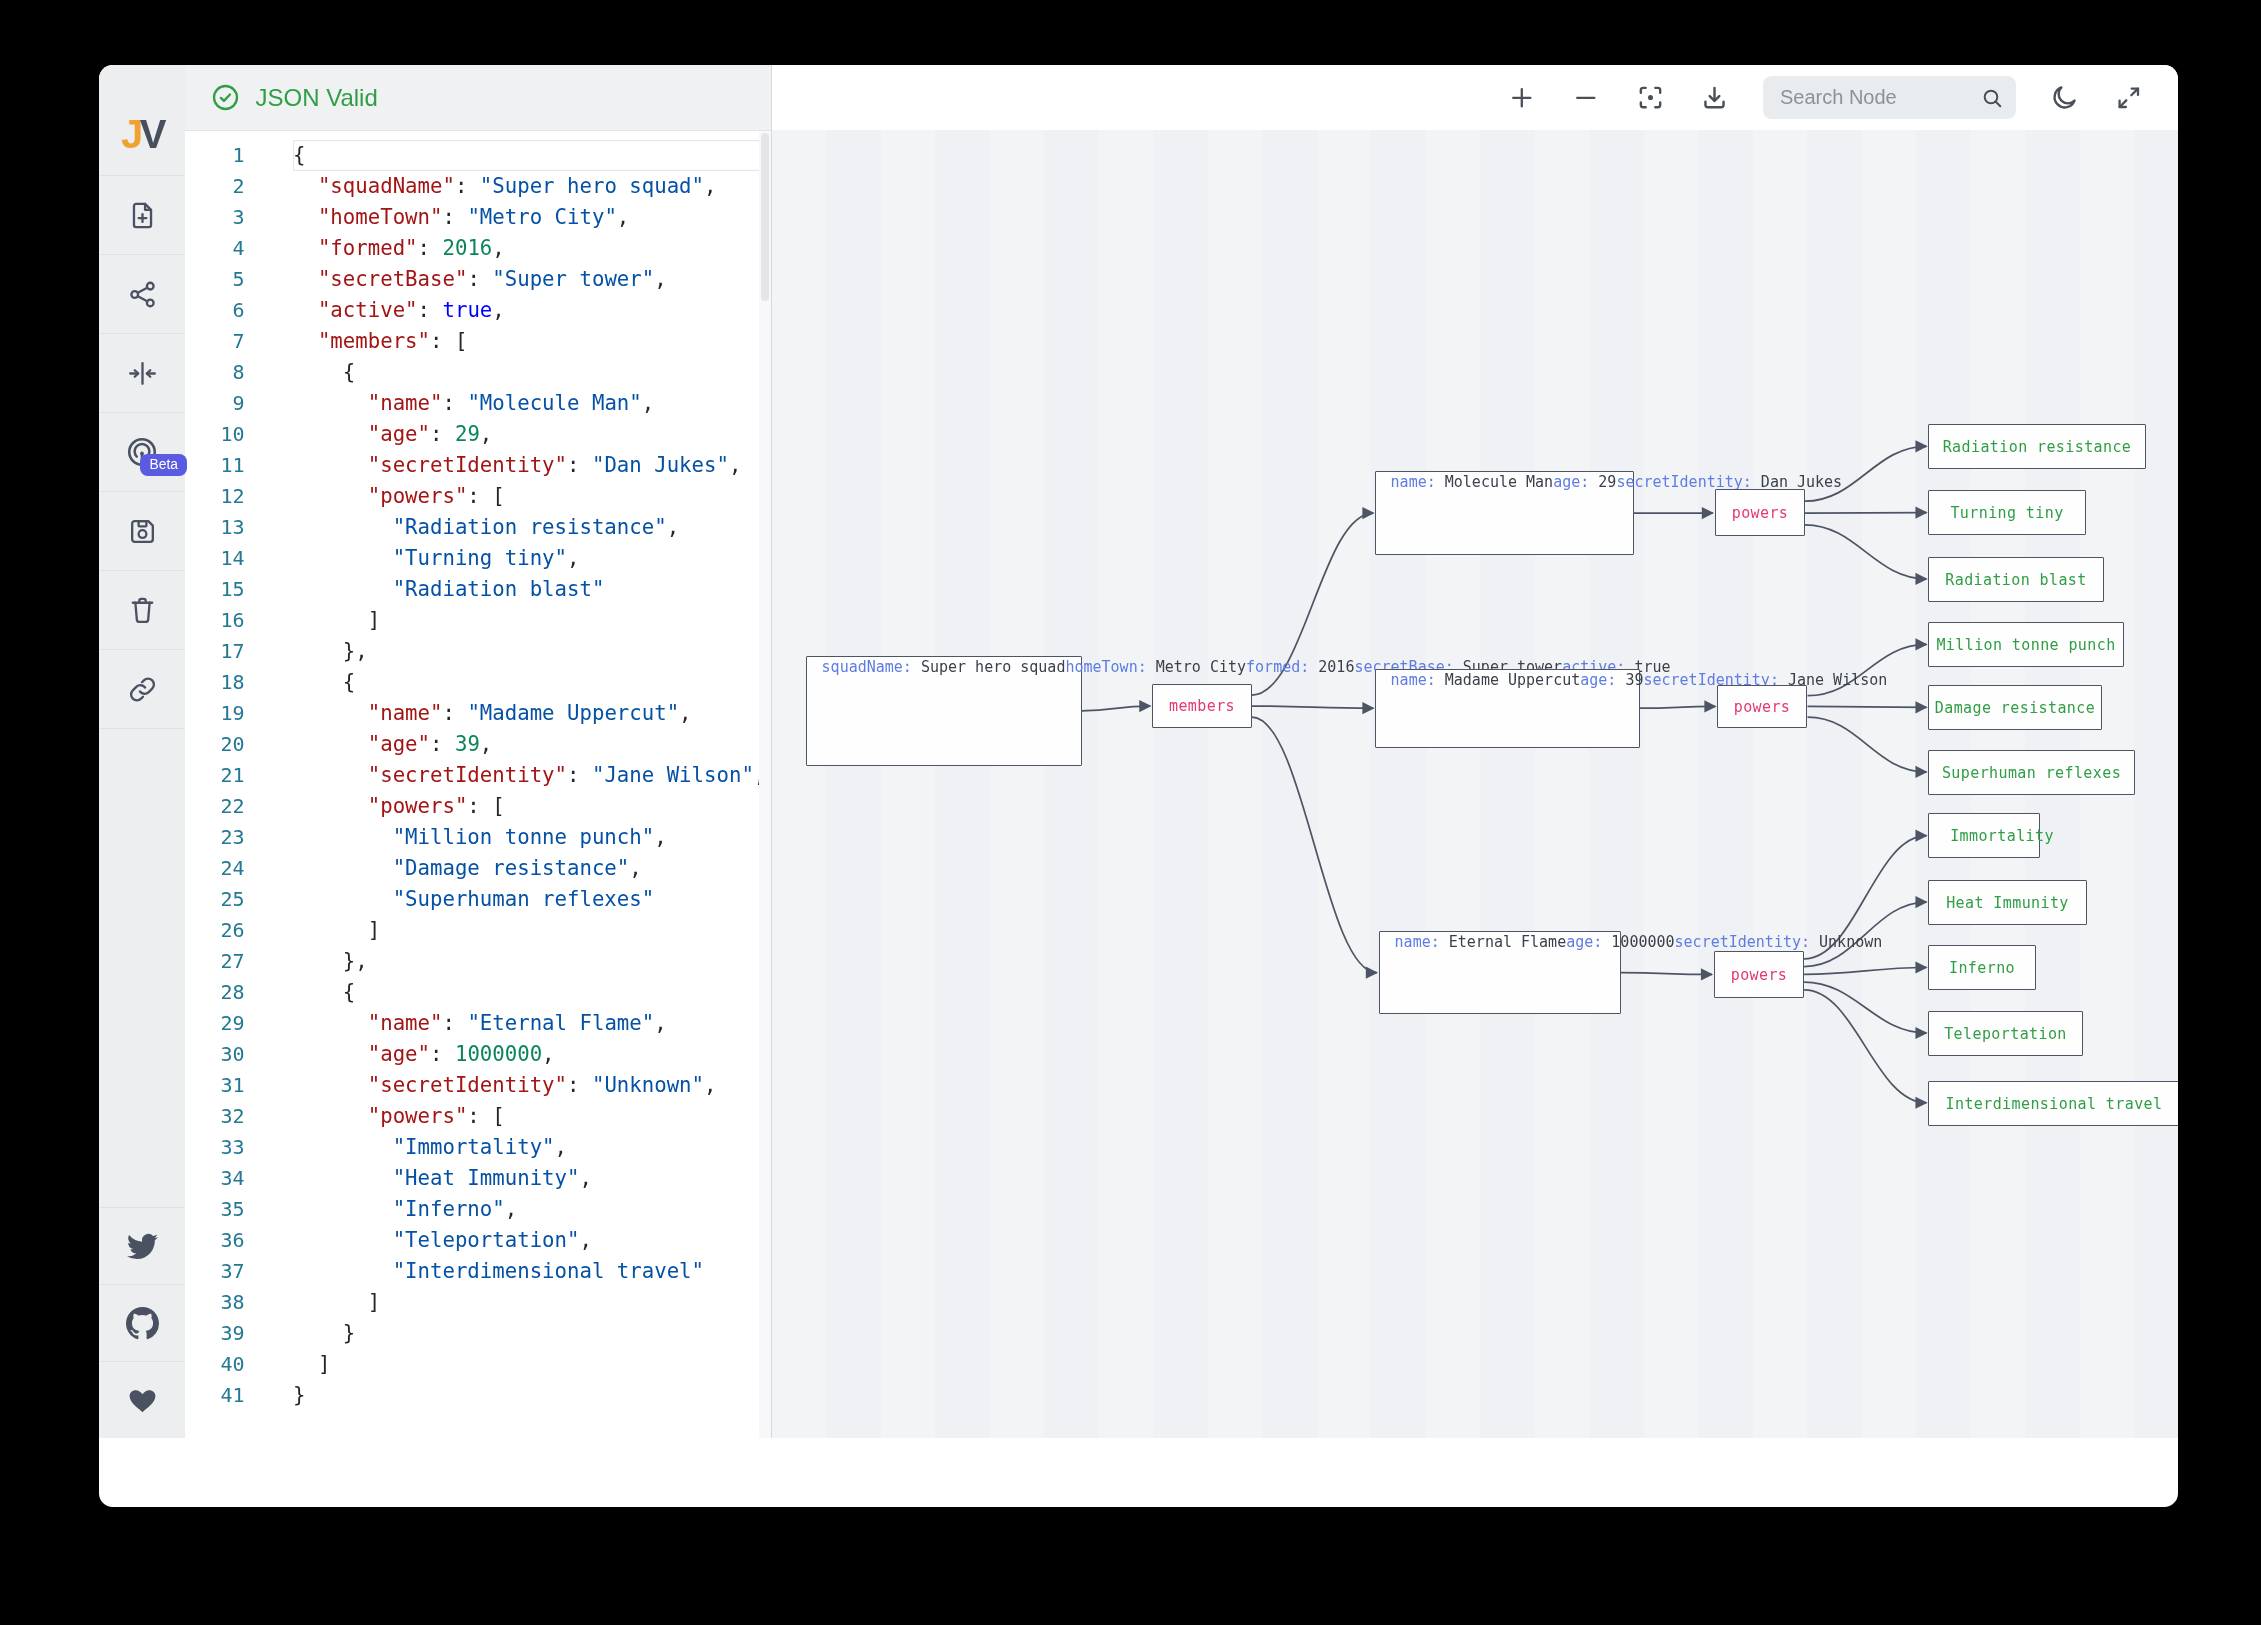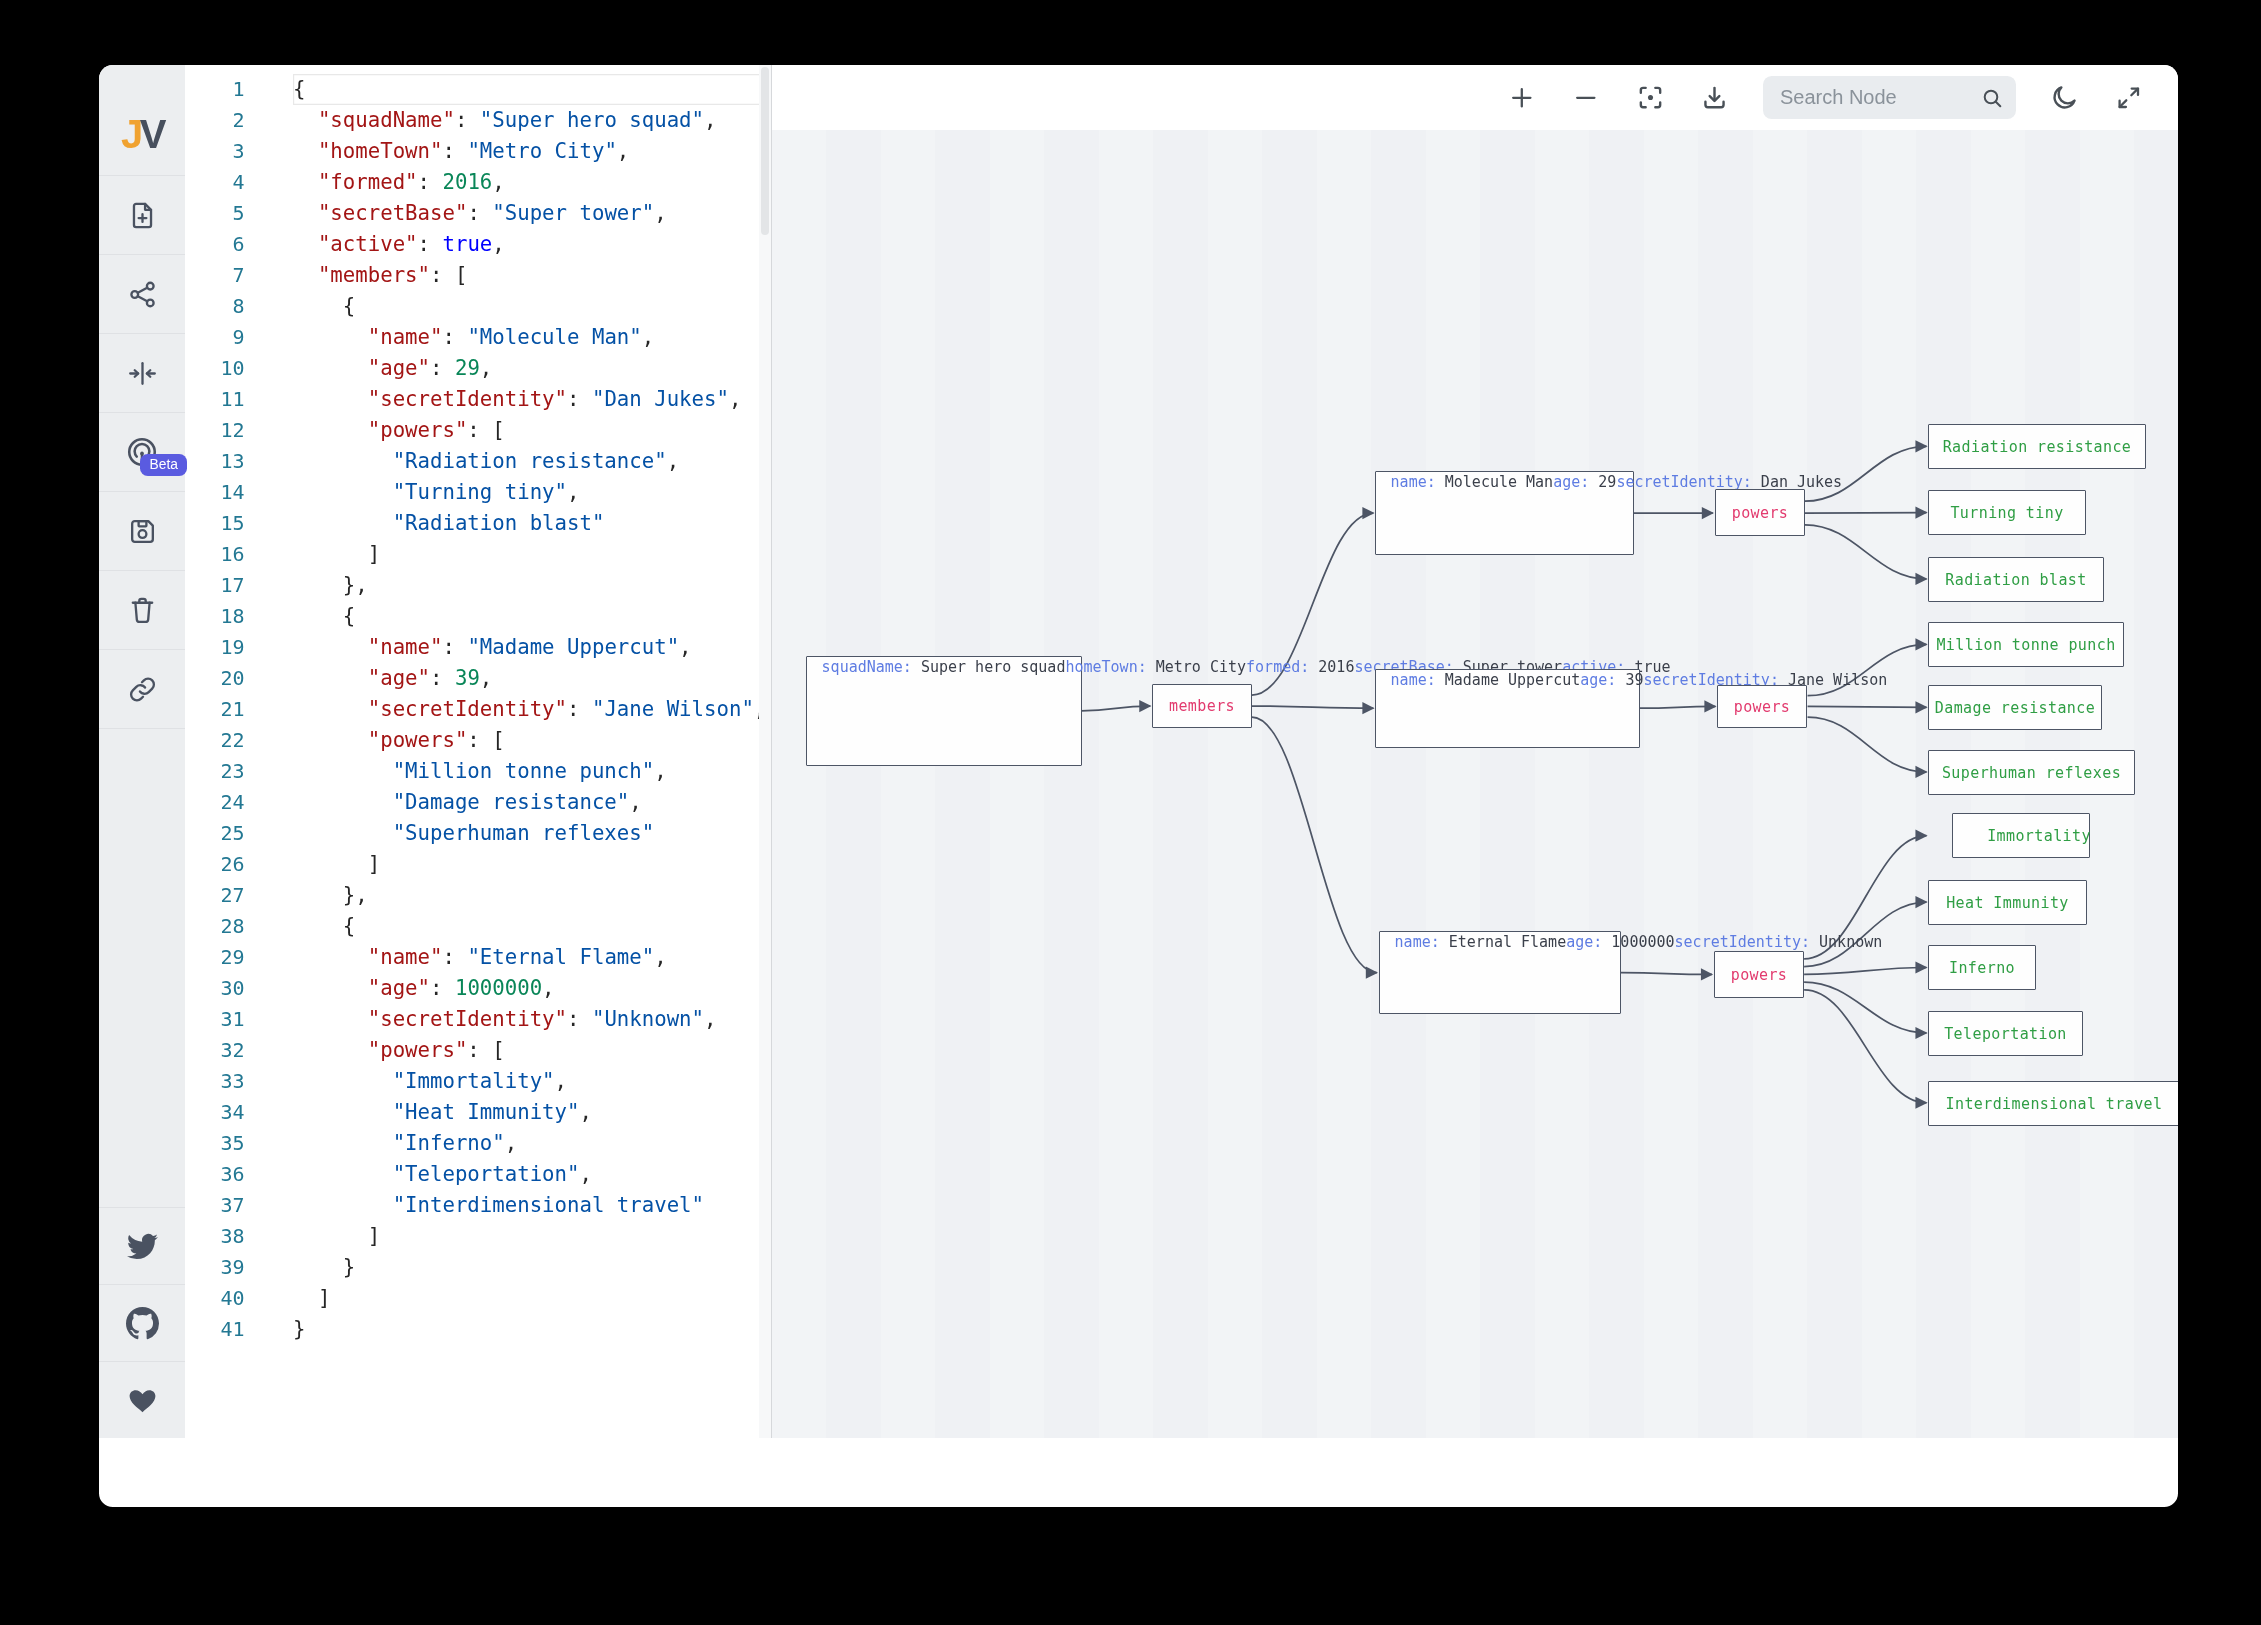--- a/index.html
+++ b/index.html
@@ -146,20 +146,27 @@
         </div>
         <div class="side-cell">
           <svg width="31" height="31" viewBox="0 0 24 24">
               <path class="side-fill" d="M12 21C8 17.6 2 13.4 2 8.6 2 5.8 4.2 4 6.7 4c2.2 0 4.2 1.4 5.3 3.2C13.1 5.4 15.1 4 17.3 4 19.8 4 22 5.8 22 8.6c0 4.8-6 9-10 12.4z"></path>
             </svg>
         </div>
       </div>
     </div>
 
     <div class="editor-panel">
+      <div class="editor-header">
+        <svg class="valid-icon" width="29" height="29" viewBox="0 0 24 24">
+            <circle cx="12" cy="12" r="9.5" fill="none" stroke="#2f9e44" stroke-width="1.9"></circle>
+            <path d="M8.2 12.3l2.5 2.5 5-5.3" fill="none" stroke="#2f9e44" stroke-width="1.9" stroke-linecap="round" stroke-linejoin="round"></path>
+          </svg>
+        <span class="lbl">JSON Valid</span>
+      </div>
       <div class="editor-body">
         <div class="gutter" id="lineNums">
             <div class="ln">1</div>
             <div class="ln">2</div>
             <div class="ln">3</div>
             <div class="ln">4</div>
             <div class="ln">5</div>
             <div class="ln">6</div>
             <div class="ln">7</div>
             <div class="ln">8</div>
@@ -367,21 +374,21 @@
             </div>
             <div class="node leaf" style="left: 1156px; top: 492px; width: 196px; height: 45px;">
               <span>Million tonne punch</span>
             </div>
             <div class="node leaf" style="left: 1156px; top: 555px; width: 174px; height: 45px;">
               <span>Damage resistance</span>
             </div>
             <div class="node leaf" style="left: 1156px; top: 620px; width: 207px; height: 45px;">
               <span>Superhuman reflexes</span>
             </div>
-            <div class="node leaf" style="left: 1180px; top: 683px; width: 138px; height: 45px; padding-left: 36px;">
+            <div class="node leaf" style="left: 1156px; top: 683px; width: 112px; height: 45px; padding-left: 36px;">
               <span>Immortality</span>
             </div>
             <div class="node leaf" style="left: 1156px; top: 750px; width: 159px; height: 45px;">
               <span>Heat Immunity</span>
             </div>
             <div class="node leaf" style="left: 1156px; top: 815px; width: 108px; height: 45px;">
               <span>Inferno</span>
             </div>
             <div class="node leaf" style="left: 1156px; top: 881px; width: 155px; height: 45px;">
               <span>Teleportation</span>

